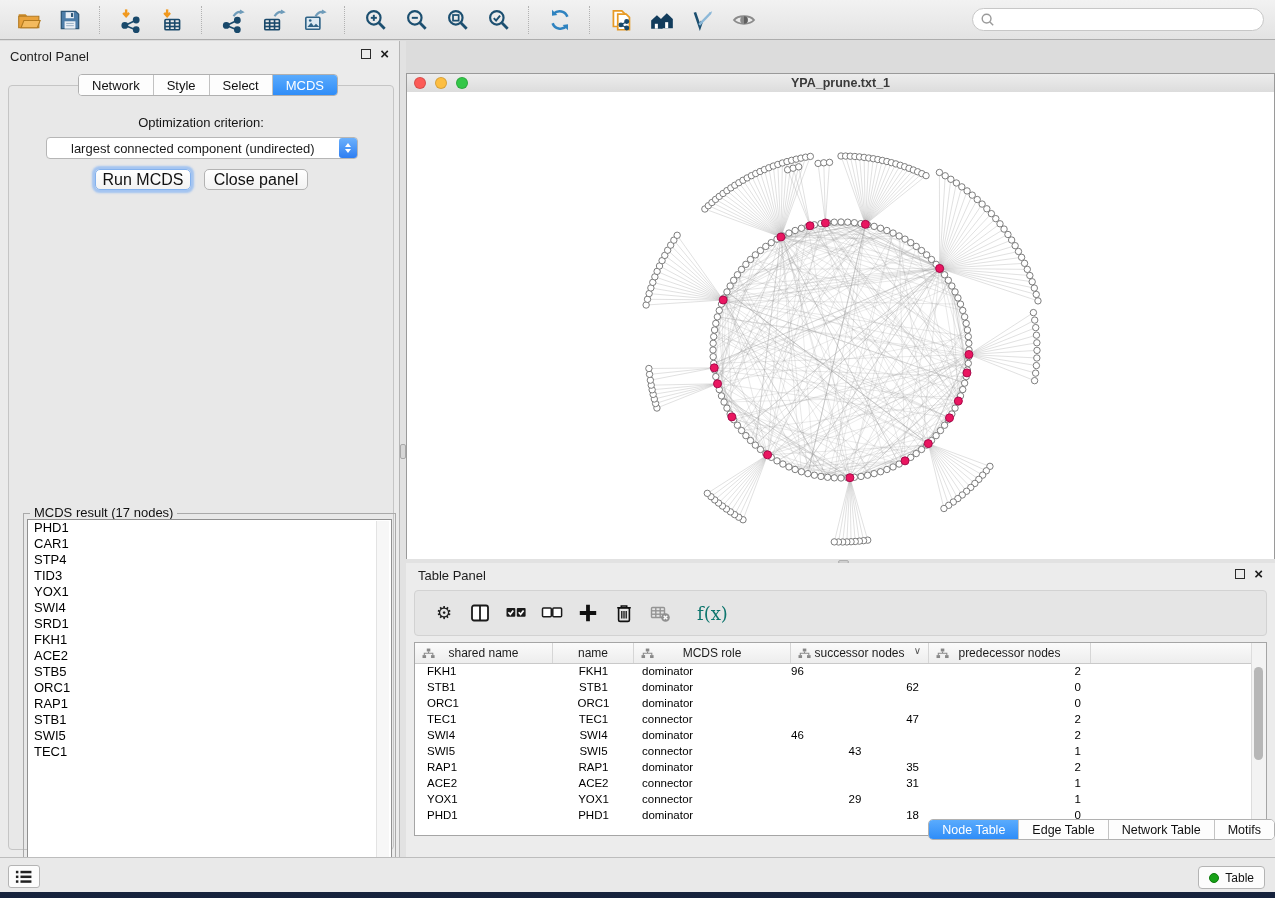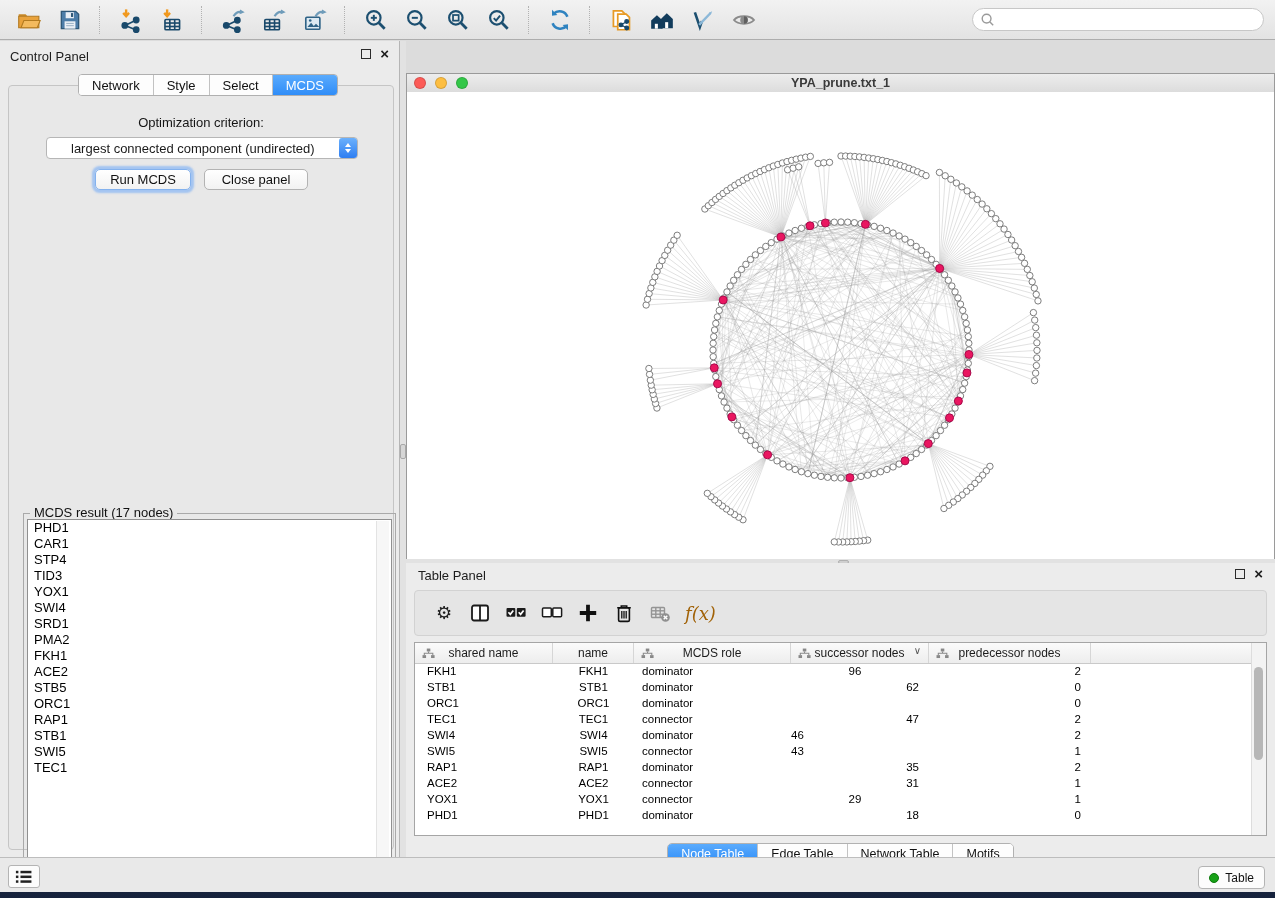--- a/index.html
+++ b/index.html
@@ -36,21 +36,21 @@
     border:1px solid #c5c5c5;border-radius:4px;}
   .opt-label{position:absolute;left:0;top:29px;width:100%;text-align:center;font-size:13px;color:#151515;}
   .opt-select{position:absolute;left:37px;top:51px;width:312px;height:22px;background:#fff;border:1px solid #b6b6b6;
     border-radius:4px;box-sizing:border-box;display:flex;align-items:center;font-size:13px;}
   .opt-select .val{padding-left:24px;flex:1;}
   .stepper{width:18px;height:20px;margin:0;border-radius:3px;background:linear-gradient(180deg,#6cb1fc,#2e7ef2);
     display:flex;flex-direction:column;align-items:center;justify-content:center;gap:2px;}
   .stepper .up{width:0;height:0;border-left:3.5px solid transparent;border-right:3.5px solid transparent;border-bottom:4px solid #fff;}
   .stepper .dn{width:0;height:0;border-left:3.5px solid transparent;border-right:3.5px solid transparent;border-top:4px solid #fff;}
   .btn{position:absolute;height:21px;background:linear-gradient(180deg,#ffffff,#f2f2f2);border:1px solid #b3b3b3;
-    border-radius:5px;font-size:13px;display:flex;align-items:center;justify-content:center;box-sizing:border-box;color:#111;}
+    border-radius:5px;font-size:16px;display:flex;align-items:center;justify-content:center;box-sizing:border-box;color:#111;}
   .btn.run{left:86px;top:83px;width:96px;border:1px solid #84b2ee;box-shadow:0 0 2px 2.5px rgba(106,165,248,.55);}
   .btn.closep{left:195px;top:83px;width:104px;}
   .groupbox{position:absolute;left:14px;top:427px;width:371px;height:371px;border:1px solid #a9a9a9;}
   .groupbox .legend{position:absolute;left:6px;top:-9px;background:#e8e8e8;padding:0 4px;font-size:13px;color:#111;}
   .mcds-list{position:absolute;left:3px;top:5px;right:3px;bottom:3px;background:#fff;border:1px solid #909090;overflow:hidden;}
   .mcds-list .track{position:absolute;right:2px;top:1px;bottom:1px;width:12px;background:#f7f7f7;border-left:1px solid #e3e3e3;}
   .mcds-item{font-size:13px;line-height:16px;padding-left:6px;color:#000;}
   .mcds-item:first-child{padding-top:3px;}
 
   
@@ -65,34 +65,34 @@
     border-bottom:1px solid #b6b6b6;}
   .tlight{position:absolute;top:3px;width:12px;height:12px;border-radius:50%;box-sizing:border-box;}
   .net-title{position:absolute;left:0;right:0;top:2px;text-align:center;font-size:12.5px;font-weight:bold;color:#3a3a3a;}
   .net-canvas{position:absolute;left:0;top:18px;width:867px;height:495px;background:#fff;}
 
   
   .table-panel{position:absolute;left:406px;top:563px;width:869px;height:294px;background:#ececec;}
   .tp-toolbar{position:absolute;left:8px;top:27px;width:853px;height:46px;background:#e5e5e5;border:1px solid #d2d2d2;
     border-radius:4px;box-sizing:border-box;display:flex;align-items:center;padding-left:14px;}
   .ttbtn{width:30px;height:30px;margin-right:6px;display:flex;align-items:center;justify-content:center;flex:0 0 auto;}
-  .fx-label{font-family:"DejaVu Serif",serif;font-style:italic;font-size:18px;color:#a16207;margin-left:4px;}
+  .fx-label{font-family:"DejaVu Serif",serif;font-size:18px;color:#0f766e;margin-left:16px;}
   .tp-table{position:absolute;left:8px;top:79px;width:853px;height:194px;background:#fff;border:1px solid #a5a5a5;box-sizing:border-box;overflow:hidden;}
   .tbl-header{position:absolute;left:0;top:0;height:20px;width:100%;background:linear-gradient(180deg,#fbfbfb,#ededed);
     border-bottom:1px solid #c9c9c9;display:flex;}
   .hcell{position:relative;height:20px;border-right:1px solid #d6d6d6;display:flex;align-items:center;justify-content:center;
     font-size:12px;color:#1c1c1c;box-sizing:border-box;flex:0 0 auto;}
   .hcell .orgicon{position:absolute;left:7px;top:5px;}
   .hcell .sortmark{position:absolute;right:7px;top:2px;font-size:10px;color:#555;}
   .tbl-rows{position:absolute;left:0;top:20px;width:100%;}
   .trow{display:flex;height:16px;line-height:16px;font-size:11.5px;color:#000;}
   .tcell{flex:0 0 auto;box-sizing:border-box;white-space:nowrap;overflow:hidden;}
   .tbl-scroll{position:absolute;right:0;top:0;bottom:0;width:14px;background:#f3f3f3;border-left:1px solid #ddd;}
   .tbl-thumb{position:absolute;left:2px;top:24px;width:9px;height:93px;background:#b7b7b7;border-radius:5px;}
-  .tp-tabs{position:absolute;left:0;right:0;top:280px;display:flex;justify-content:center;}
+  .tp-tabs{position:absolute;left:0;right:0;top:256px;display:flex;justify-content:flex-end;}
   .tp-tabgroup{display:flex;border:1px solid #b1b1b1;border-radius:5px;overflow:hidden;background:#fff;}
   .tp-tab{padding:0 13px;height:19px;display:flex;align-items:center;font-size:12.5px;border-right:1px solid #c3c3c3;background:#fdfdfd;color:#111;}
   .tp-tab:last-child{border-right:none;}
   .tp-tab.active{background:linear-gradient(180deg,#5aabfd,#2f8df8);color:#fff;}
 
   
   .status-bar{position:absolute;left:0;top:857px;width:1275px;height:35px;background:#e9e9e9;border-top:1px solid #bdbdbd;box-sizing:border-box;}
   .list-btn{position:absolute;left:8px;top:7px;width:32px;height:23px;background:#fcfcfc;border:1px solid #b4b4b4;border-radius:3px;
     display:flex;align-items:center;justify-content:center;box-sizing:border-box;}
   .mem-btn{position:absolute;right:10px;top:8px;height:23px;padding:0 10px;background:#fcfcfc;border:1px solid #b4b4b4;border-radius:4px;
@@ -304,21 +304,20 @@
         <span class="legend">MCDS result (17 nodes)</span>
         <div class="mcds-list" id="mcds-list">
           <div class="track"></div>
         <div class="mcds-item">PHD1</div>
             <div class="mcds-item">CAR1</div>
             <div class="mcds-item">STP4</div>
             <div class="mcds-item">TID3</div>
             <div class="mcds-item">YOX1</div>
             <div class="mcds-item">SWI4</div>
             <div class="mcds-item">SRD1</div>
-            <div class="mcds-item">PMA2</div>
             <div class="mcds-item">FKH1</div>
             <div class="mcds-item">ACE2</div>
             <div class="mcds-item">STB5</div>
             <div class="mcds-item">ORC1</div>
             <div class="mcds-item">RAP1</div>
             <div class="mcds-item">STB1</div>
             <div class="mcds-item">SWI5</div>
             <div class="mcds-item">TEC1</div>
           </div>
       </div>
@@ -1204,21 +1203,21 @@
               </svg></span>
             <span>predecessor nodes</span>
           </div>
           <div class="hcell" style="flex: 1 1 0%; border-right: none;"></div>
         </div>
       <div class="tbl-rows" id="tbl-rows">
           <div class="trow">
             <div class="tcell" style="width: 138px; text-align: left; padding-left: 12px;">FKH1</div>
             <div class="tcell" style="width: 81px; text-align: center;">FKH1</div>
             <div class="tcell" style="width: 157px; text-align: left; padding-left: 8px;">dominator</div>
-            <div class="tcell" style="width: 138px; text-align: center; padding-right: 10px;">96</div>
+            <div class="tcell" style="width: 138px; text-align: left; padding-right: 10px;">96</div>
             <div class="tcell" style="width: 162px; text-align: right; padding-right: 10px;">2</div>
           </div>
           <div class="trow">
             <div class="tcell" style="width: 138px; text-align: left; padding-left: 12px;">STB1</div>
             <div class="tcell" style="width: 81px; text-align: center;">STB1</div>
             <div class="tcell" style="width: 157px; text-align: left; padding-left: 8px;">dominator</div>
             <div class="tcell" style="width: 138px; text-align: right; padding-right: 10px;">62</div>
             <div class="tcell" style="width: 162px; text-align: right; padding-right: 10px;">0</div>
           </div>
           <div class="trow">
@@ -1239,21 +1238,21 @@
             <div class="tcell" style="width: 138px; text-align: left; padding-left: 12px;">SWI4</div>
             <div class="tcell" style="width: 81px; text-align: center;">SWI4</div>
             <div class="tcell" style="width: 157px; text-align: left; padding-left: 8px;">dominator</div>
             <div class="tcell" style="width: 138px; text-align: left; padding-right: 10px;">46</div>
             <div class="tcell" style="width: 162px; text-align: right; padding-right: 10px;">2</div>
           </div>
           <div class="trow">
             <div class="tcell" style="width: 138px; text-align: left; padding-left: 12px;">SWI5</div>
             <div class="tcell" style="width: 81px; text-align: center;">SWI5</div>
             <div class="tcell" style="width: 157px; text-align: left; padding-left: 8px;">connector</div>
-            <div class="tcell" style="width: 138px; text-align: left; padding-right: 10px;">43</div>
+            <div class="tcell" style="width: 138px; text-align: center; padding-right: 10px;">43</div>
             <div class="tcell" style="width: 162px; text-align: right; padding-right: 10px;">1</div>
           </div>
           <div class="trow">
             <div class="tcell" style="width: 138px; text-align: left; padding-left: 12px;">RAP1</div>
             <div class="tcell" style="width: 81px; text-align: center;">RAP1</div>
             <div class="tcell" style="width: 157px; text-align: left; padding-left: 8px;">dominator</div>
             <div class="tcell" style="width: 138px; text-align: right; padding-right: 10px;">35</div>
             <div class="tcell" style="width: 162px; text-align: right; padding-right: 10px;">2</div>
           </div>
           <div class="trow">

